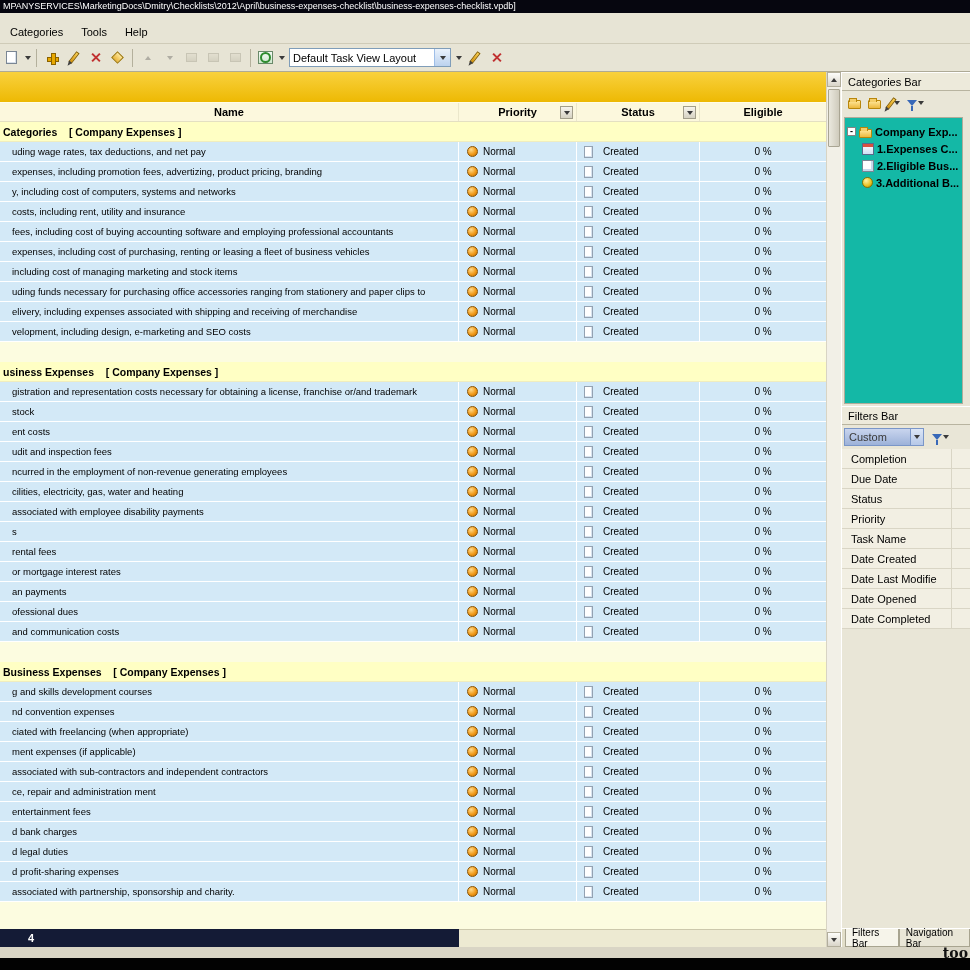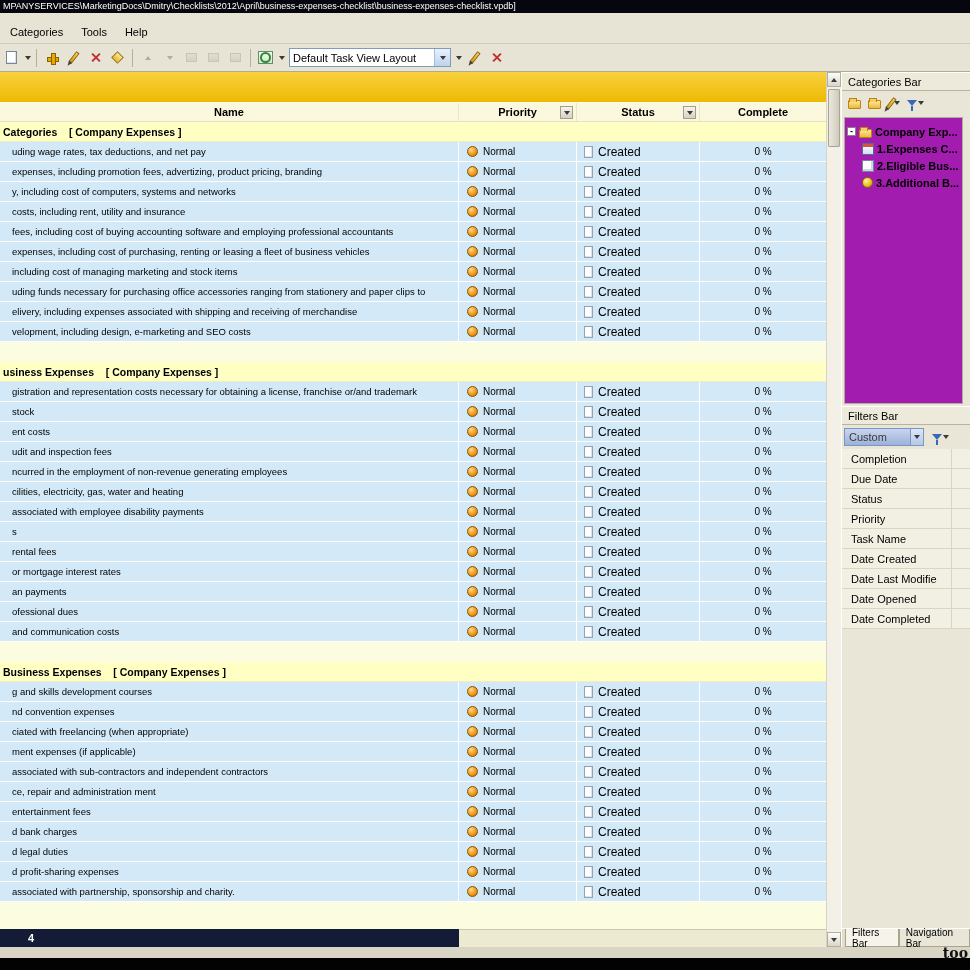--- a/index.html
+++ b/index.html
@@ -49,41 +49,41 @@
   .gh-name { width:459px; } .gh-prio { width:118px; } .gh-status { width:123px; } .gh-comp { width:126px; border-right:none; }
   .col-filter-btn { position:absolute; right:3px; top:3px; width:13px; height:13px; background:linear-gradient(#F6F4EC,#D6D2C2); border:1px solid #A29E8A; display:flex; align-items:center; justify-content:center; }
 
   .grid-body { flex:1; background:#FCFCE0; overflow:hidden; }
   .group + .group { margin-top:20px; }
   .group-header { height:20px; background:#FFFFC4; border-bottom:1px solid #F0EDBE; font-weight:bold; font-size:10.5px; display:flex; align-items:center; padding-left:3px; white-space:pre; }
   .trow { height:20px; display:flex; background:#D3E9F7; border-bottom:1px solid #FFFFFF; }
   .cell { display:flex; align-items:center; border-right:1px solid #FFFFFF; overflow:hidden; white-space:nowrap; }
   .cell.name { width:459px; padding-left:12px; font-size:9.5px; }
   .cell.prio { width:118px; padding-left:8px; gap:5px; font-size:10px; }
-  .cell.status { width:123px; padding-left:7px; gap:5px; font-size:12px; }
+  .cell.status { width:123px; padding-left:7px; gap:10px; font-size:10px; }
   .cell.comp { width:126px; justify-content:center; font-size:10px; border-right:none; }
   .prio-icon { width:11px; height:11px; border-radius:50%; background:radial-gradient(circle at 35% 30%,#FFDA8A,#F09A1A 55%,#BF6A00); border:1px solid #8A5200; flex:none; }
   .status-icon { width:9px; height:12px; background:#fff; border:1px solid #94A2B2; box-shadow:inset -1px -1px 0 #D8E4F0; flex:none; }
 
   .grid-footer { height:18px; flex:none; display:flex; }
   .gf-dark { width:459px; background:#141B36; color:#fff; font-size:11px; font-weight:bold; display:flex; align-items:center; padding-left:28px; }
   .gf-light { flex:1; background:#EDEAD2; border-top:1px solid #CCC8AC; }
 
   
   .vscroll { width:15px; height:875px; background:#F2F0E7; border-left:1px solid #D8D4C4; display:flex; flex-direction:column; }
   .vs-btn { height:15px; flex:none; background:linear-gradient(#FDFDFA,#D9D5C9); border:1px solid #B2AE9C; display:flex; align-items:center; justify-content:center; }
   .vs-thumb { height:58px; margin:2px 1px 0 1px; background:linear-gradient(90deg,#EAE8DE,#CFCBBC); border:1px solid #A9A593; border-radius:1px; }
   .vs-fill { flex:1; }
 
   
   .right-panel { width:129px; height:875px; background:#E9E6D7; border-left:1px solid #FFFFFF; display:flex; flex-direction:column; position:relative; overflow:hidden; }
   .panel-caption { height:19px; flex:none; display:flex; align-items:center; padding-left:6px; font-size:11px; background:#EDEADB; border-top:1px solid #FFFFFF; border-bottom:1px solid #B8B4A0; }
   .cat-toolbar { height:24px; flex:none; display:flex; align-items:center; gap:2px; padding:2px 3px; }
   .cbtn { height:19px; min-width:18px; display:flex; align-items:center; justify-content:center; gap:1px; border:1px solid transparent; padding:0 1px; }
-  .tree { height:287px; flex:none; background:#a21caf; border:1px solid #B0AC9A; margin:2px 7px 2px 2px; padding:5px 2px; overflow:hidden; }
+  .tree { height:287px; flex:none; background:#14b8a6; border:1px solid #B0AC9A; margin:2px 7px 2px 2px; padding:5px 2px; overflow:hidden; }
   .tree-row { display:flex; align-items:center; gap:3px; height:17px; font-weight:bold; white-space:nowrap; overflow:hidden; font-size:11px; }
   .tree-row.child { padding-left:15px; }
   .expander { width:9px; height:9px; border:1px solid #848484; background:#fff; font-size:9px; line-height:7px; text-align:center; flex:none; }
   .expander::before { content:"-"; }
   .ti { width:12px; height:12px; flex:none; }
   .ti-1 { background:linear-gradient(#FFFFFF,#CFE0F4); border:1px solid #5A6A8A; box-shadow:inset 0 3px 0 #D85040; }
   .ti-2 { background:#fff; border:1px solid #7A8694; box-shadow:inset -2px -2px 0 #C8D8EC; }
   .ti-3 { width:11px; height:11px; border-radius:50%; background:radial-gradient(circle at 35% 30%,#FFF3A0,#E8C020 60%,#A88000); border:1px solid #8A7000; }
 
   .preset-row { height:24px; flex:none; display:flex; align-items:center; gap:6px; padding:2px; }
@@ -189,21 +189,21 @@
             <span class="caret-down"></span>
           </span>
       </div>
       <div class="gh-cell gh-status">
         <span>Status</span>
         <span class="col-filter-btn">
             <span class="caret-down"></span>
           </span>
       </div>
       <div class="gh-cell gh-comp">
-          <span>Complete</span>
+          <span>Eligible</span>
         </div>
     </div>
     <div class="grid-body">
         <div class="group">
           <div class="group-header">Categories    [ Company Expenses ]</div>
           <div class="trow">
             <div class="cell name">uding wage rates, tax deductions, and net pay</div>
             <div class="cell prio">
               <div class="prio-icon"></div>
               <div>Normal</div>

